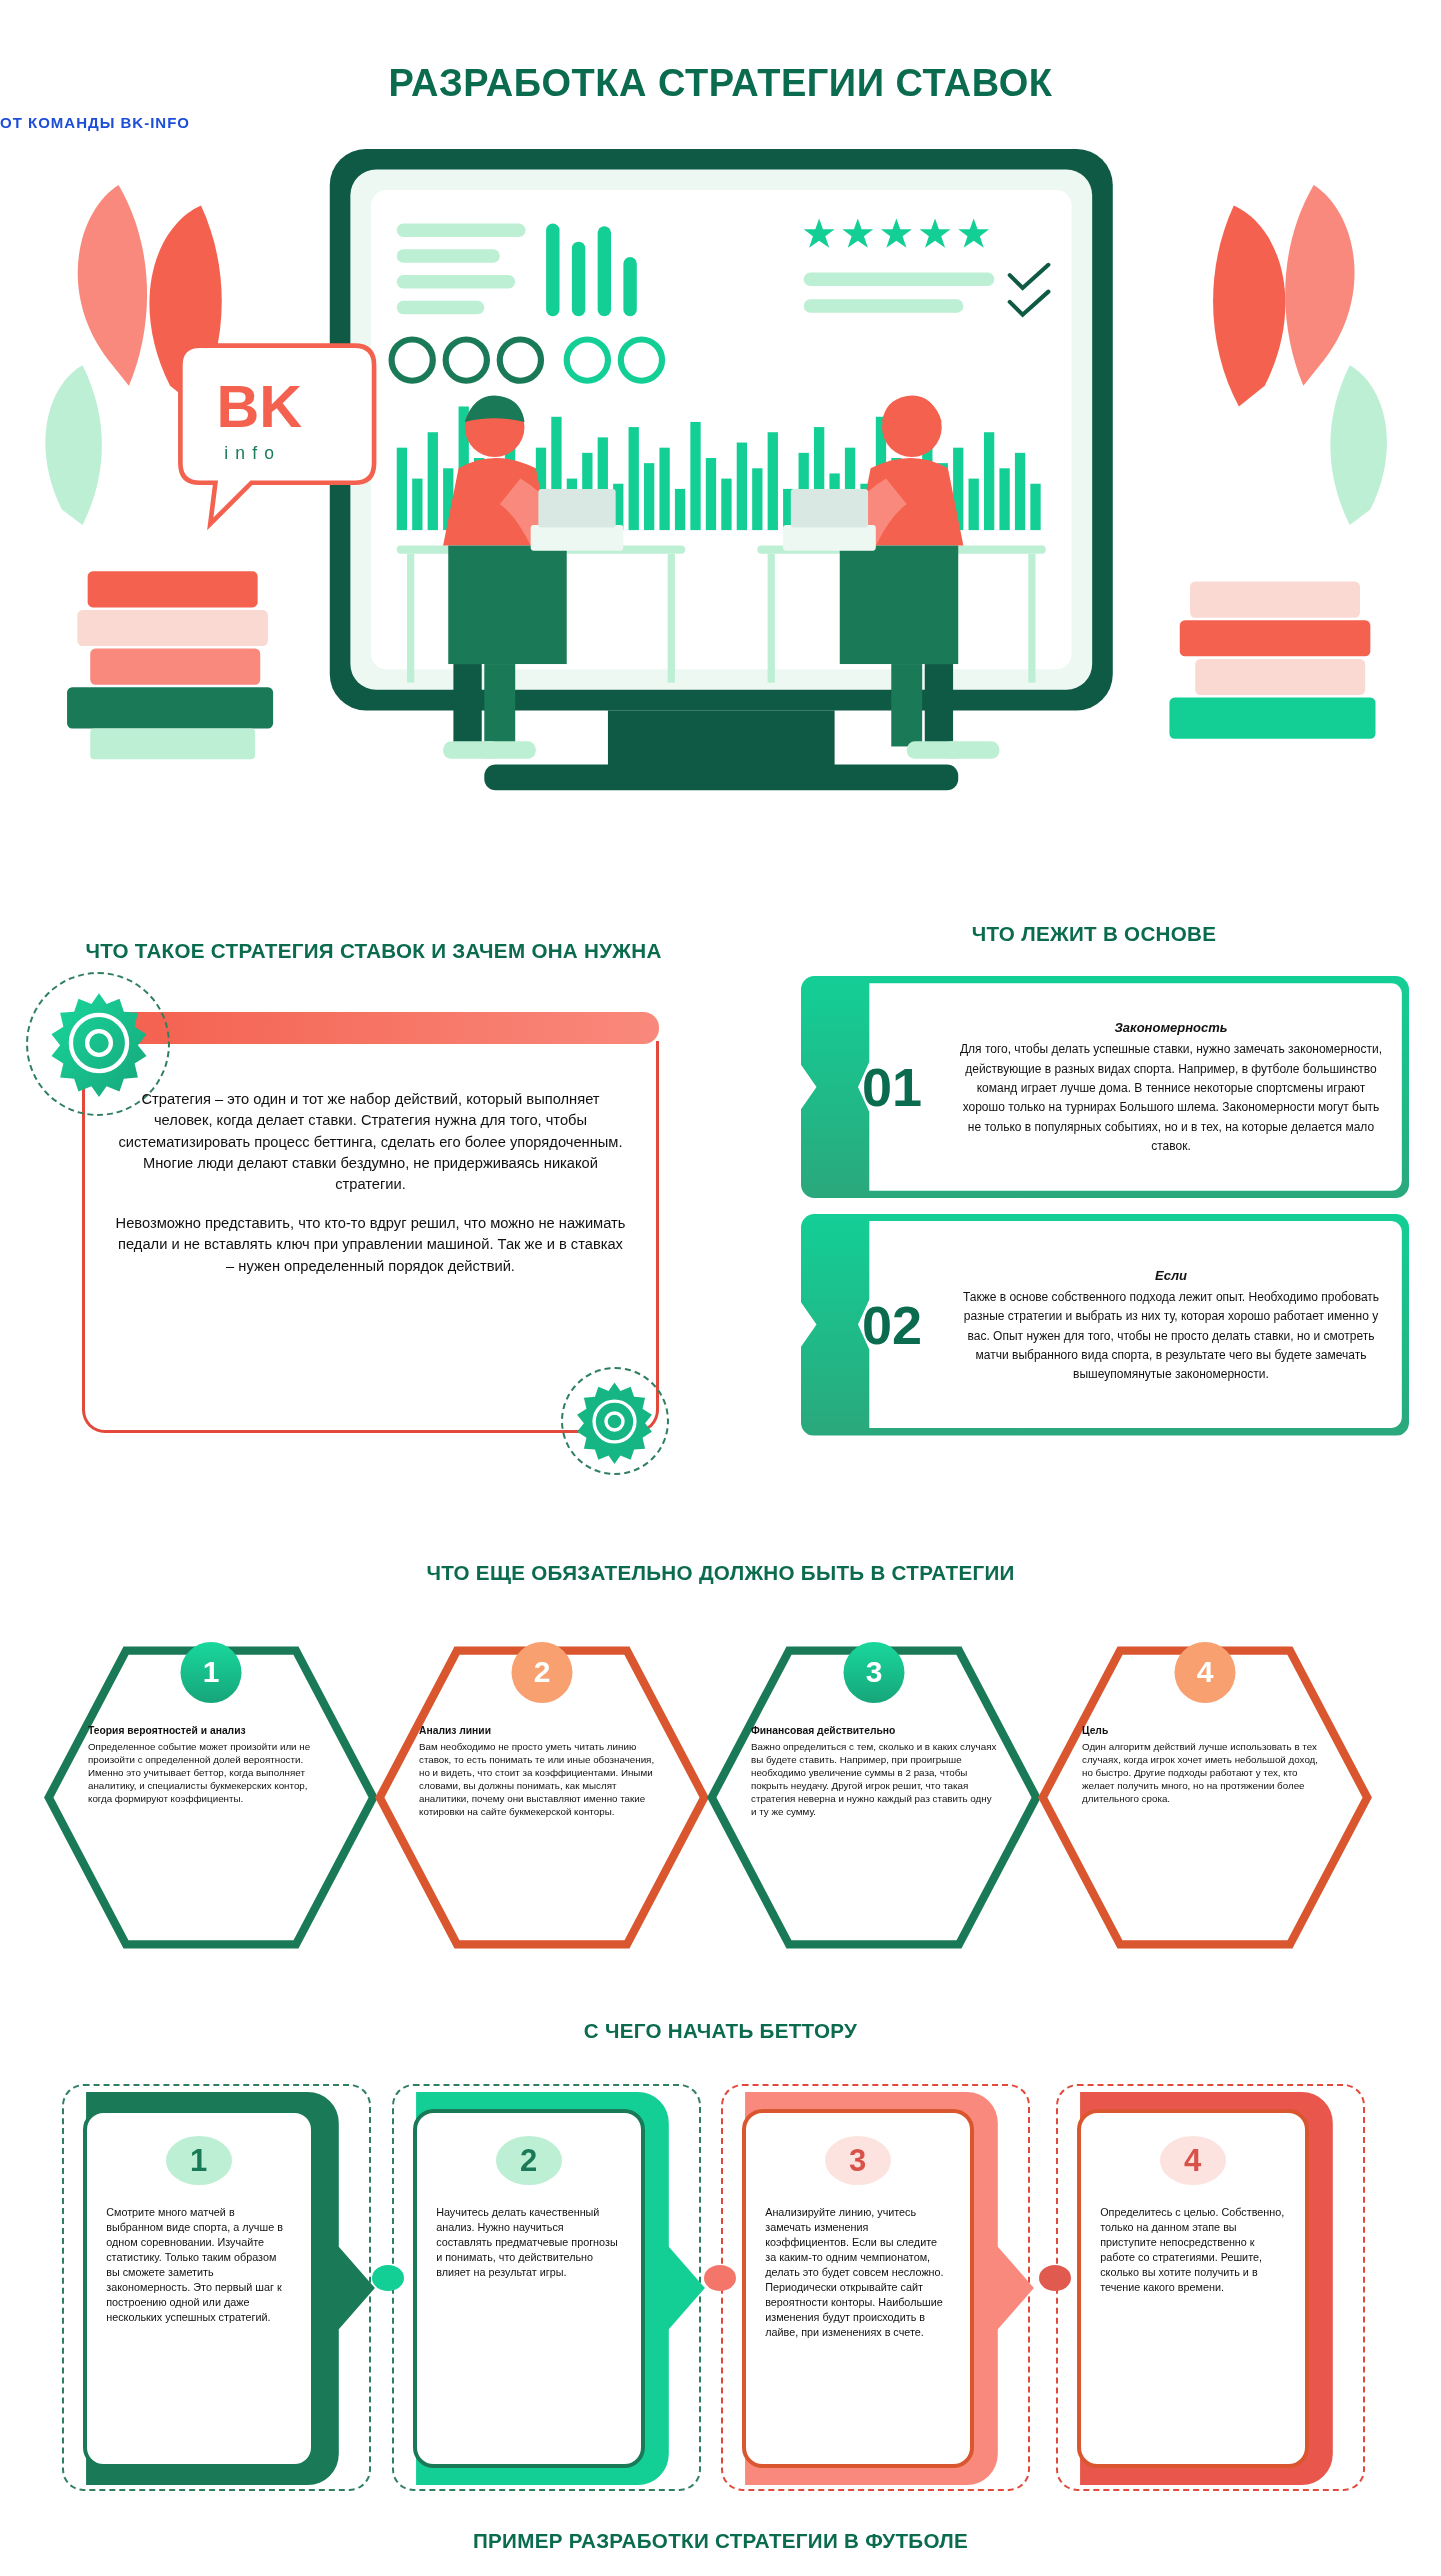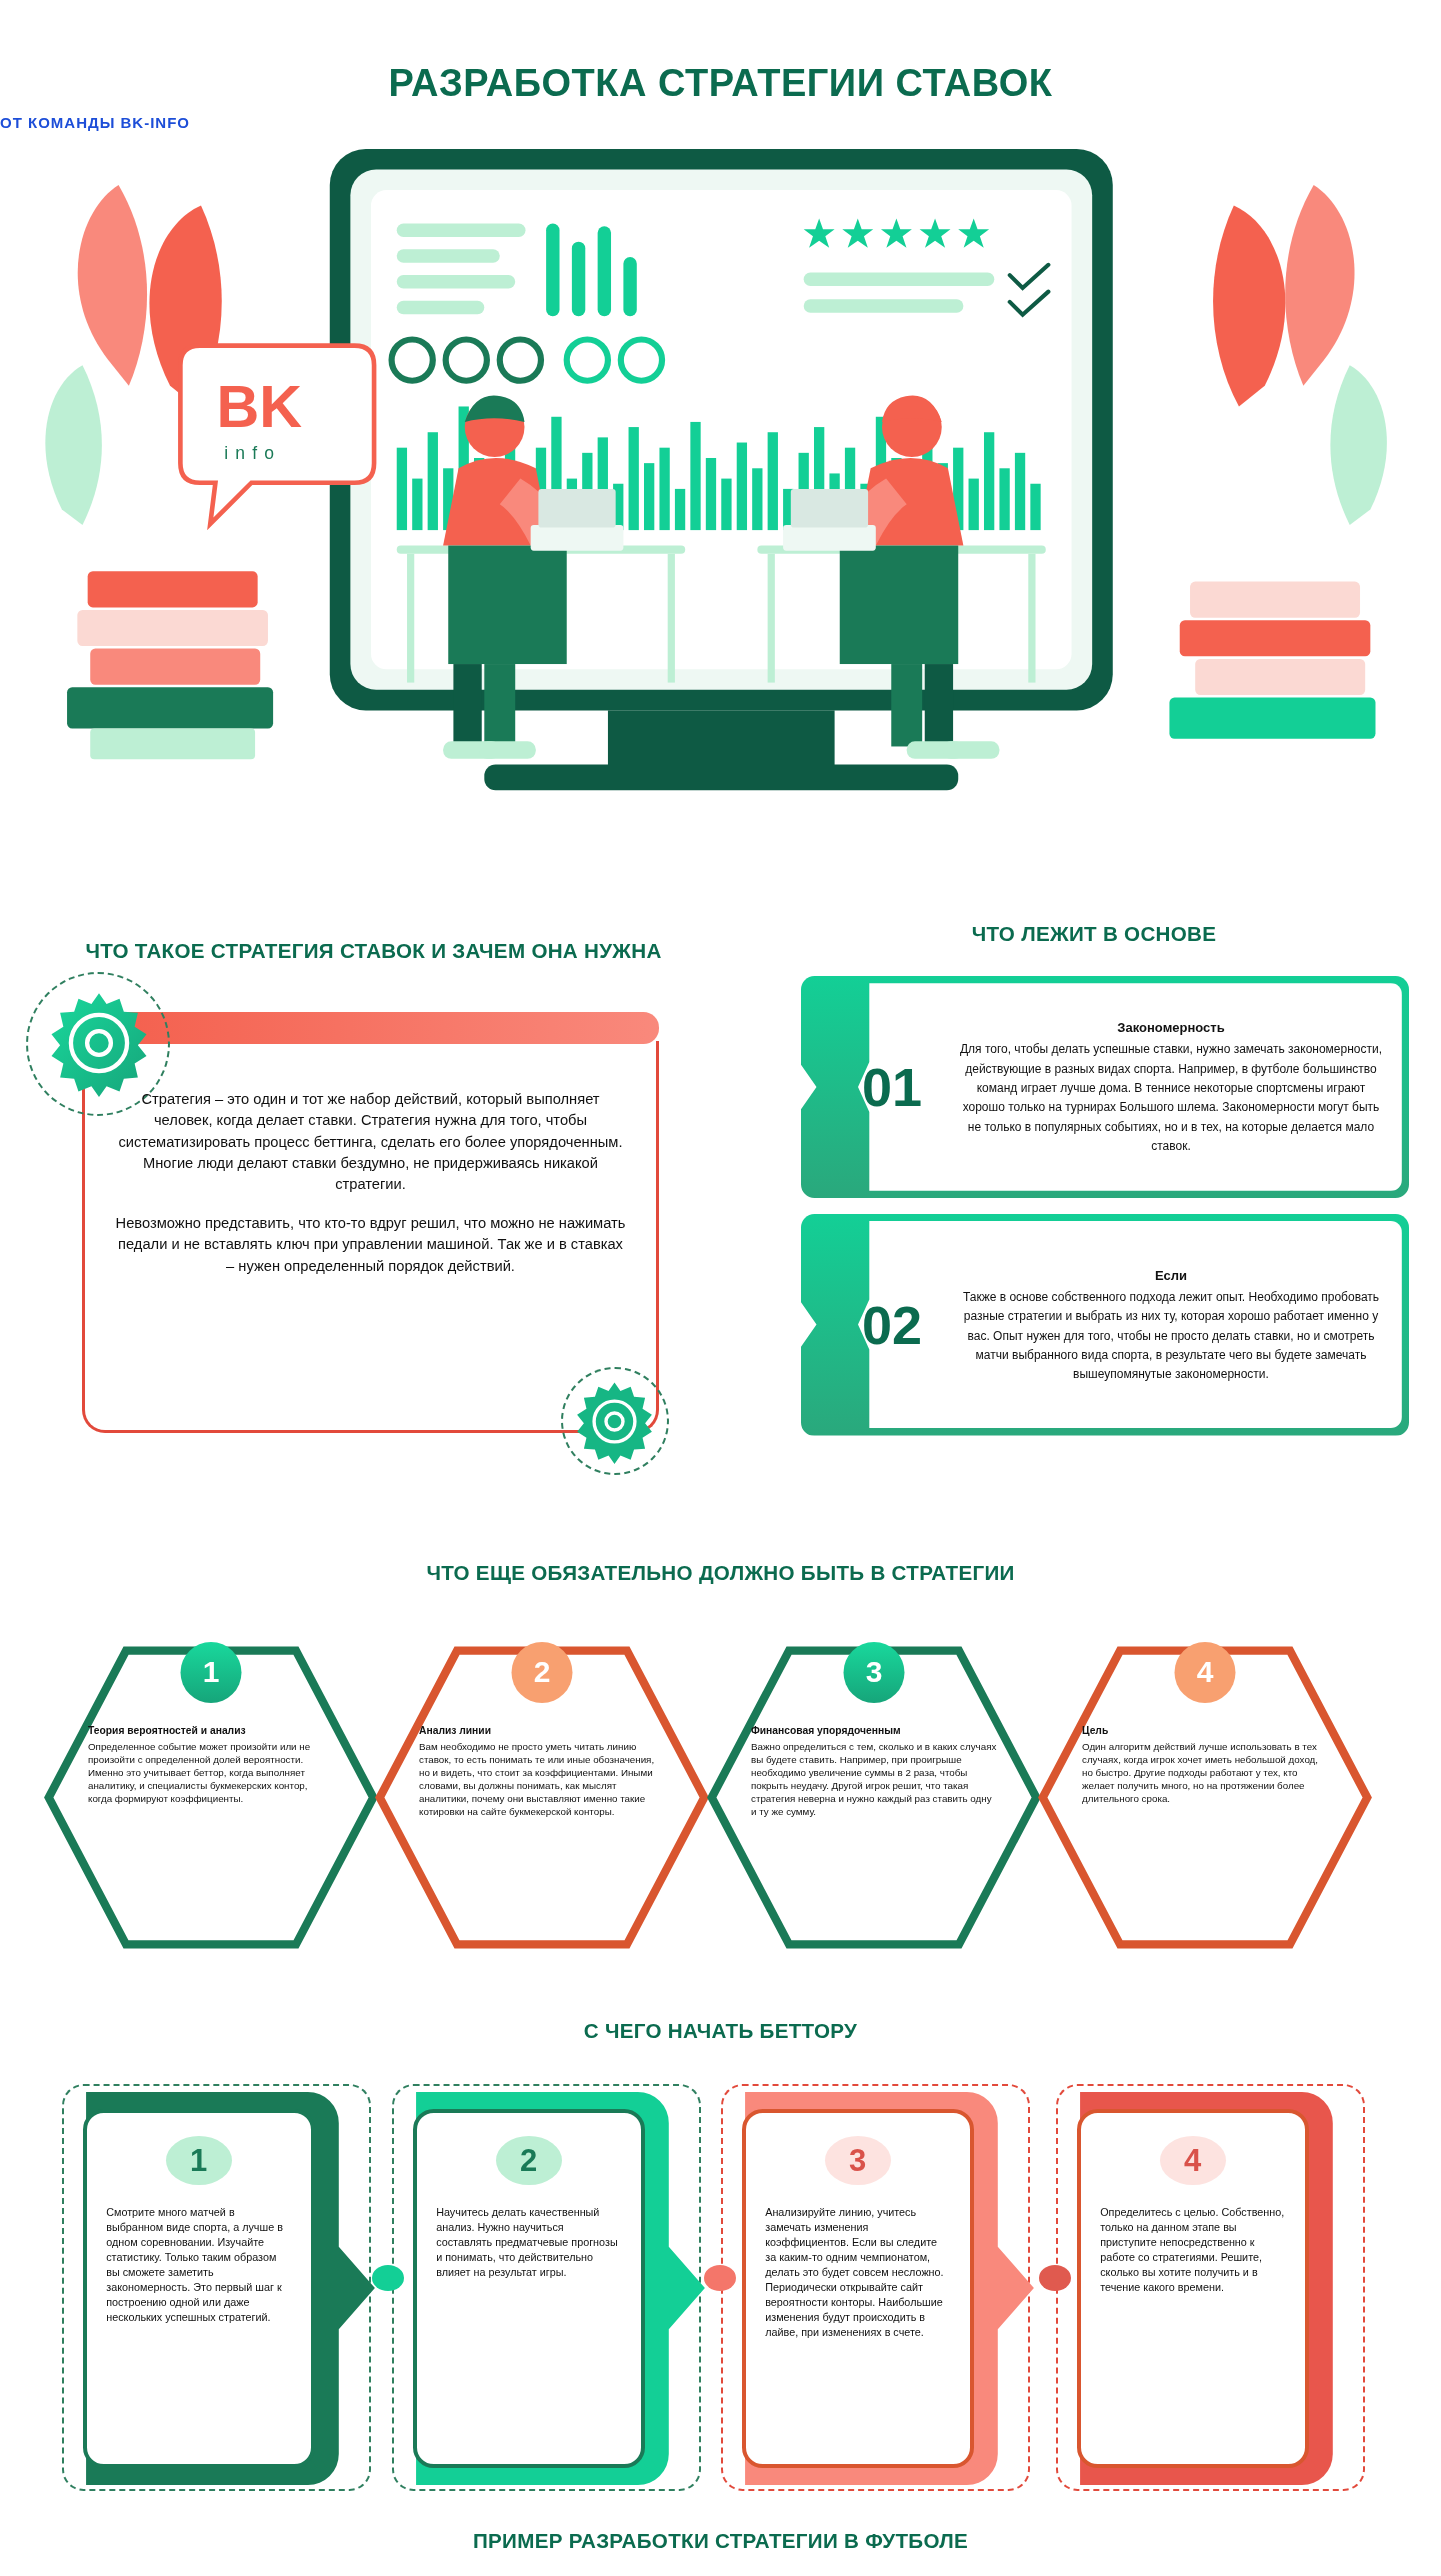--- a/index.html
+++ b/index.html
@@ -80,21 +80,21 @@
     clip-path: polygon(11.3px 0, 100% 0, 100% 100%, 11.3px 100%, 11.3px 62%, 0 50%, 11.3px 38%);
   }
   .banner-num {
     position: absolute; left: 61px; top: 50%; transform: translateY(-50%);
     font-size: 54px; font-weight: 800; color: #0b6b4f; line-height: 1;
   }
   .banner-txt {
     position: absolute; left: 155px; right: 23px; top: 50%; transform: translateY(-50%);
     text-align: center; font-size: 12px; line-height: 1.62; color: #111;
   }
-  .banner-txt b { display: block; font-size: 13px; margin-bottom: 2.1px; }
+  .banner-txt b { display: block; font-size: 13px; margin-bottom: 2.1px; font-style: italic; }
 
   
   .hexrow { position: relative; width: 1441px; height: 392px; margin-top: 21.6px; }
   .hex { position: absolute; top: 36px; width: 340px; height: 309px; }
   .hexsvg { position: absolute; inset: 0; }
   .hexcircle {
     position: absolute; left: 50%; top: -1px; transform: translateX(-50%);
     width: 61px; height: 61px; border-radius: 50%;
     display: flex; align-items: center; justify-content: center;
     color: #fff; font-size: 30px; font-weight: 800;
@@ -394,21 +394,21 @@
           <span>Вам необходимо не просто уметь читать линию ставок, то есть понимать те или иные обозначения, но и видеть, что стоит за коэффициентами. Иными словами, вы должны понимать, как мыслят аналитики, почему они выставляют именно такие котировки на сайте букмекерской конторы.</span>
         </div>
       </div>
 
       <div class="hex" style="left:704px;">
         <svg class="hexsvg" viewBox="0 0 660 600">
           <polygon points="165,15 495,15 645,300 495,585 165,585 15,300" fill="none" stroke="#1a7a57" stroke-width="16"></polygon>
         </svg>
         <div class="hexcircle green">3</div>
         <div class="hextext">
-          <b>Финансовая упорядоченным</b>
+          <b>Финансовая действительно</b>
           <span>Важно определиться с тем, сколько и в каких случаях вы будете ставить. Например, при проигрыше необходимо увеличение суммы в 2 раза, чтобы покрыть неудачу. Другой игрок решит, что такая стратегия неверна и нужно каждый раз ставить одну и ту же сумму.</span>
         </div>
       </div>
 
       <div class="hex" style="left:1035px;">
         <svg class="hexsvg" viewBox="0 0 660 600">
           <polygon points="165,15 495,15 645,300 495,585 165,585 15,300" fill="none" stroke="#d9562f" stroke-width="16"></polygon>
         </svg>
         <div class="hexcircle orange">4</div>
         <div class="hextext">

